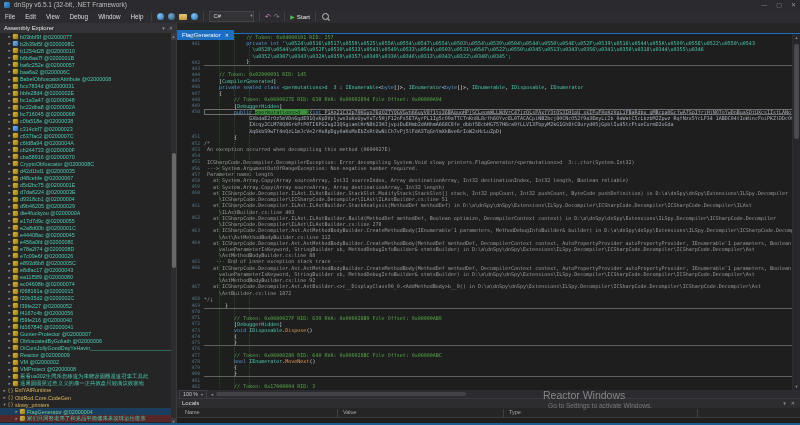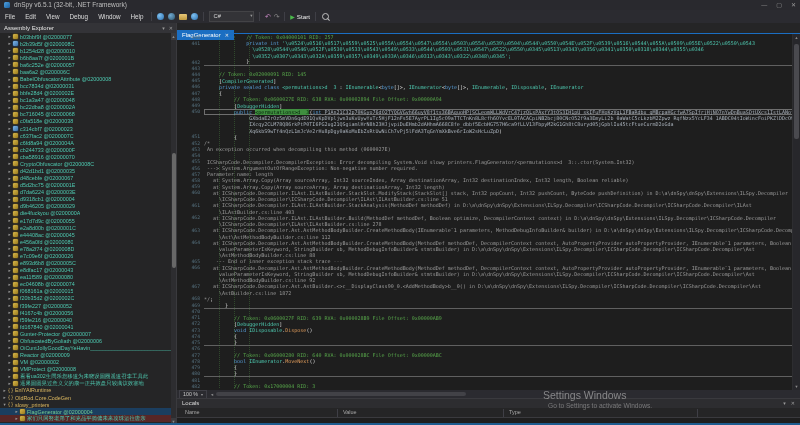--- a/index.html
+++ b/index.html
@@ -688,15 +688,15 @@
       <span style="left:166px">Value</span>
       <span style="left:332px">Type</span>
       <span class="ldiv" style="left:160px"></span>
       <span class="ldiv" style="left:326px"></span>
       <span class="ldiv" style="left:520px"></span>
     </div>
     <div class="lbody"></div>
   </div>
 </div>
 
-<div class="watermark">Settings Windows</div>
+<div class="watermark">Reactor Windows</div>
 <div class="watermark2">Go to Settings to activate Windows.</div>
 <div class="bottomline"></div>
 
 </body></html>

